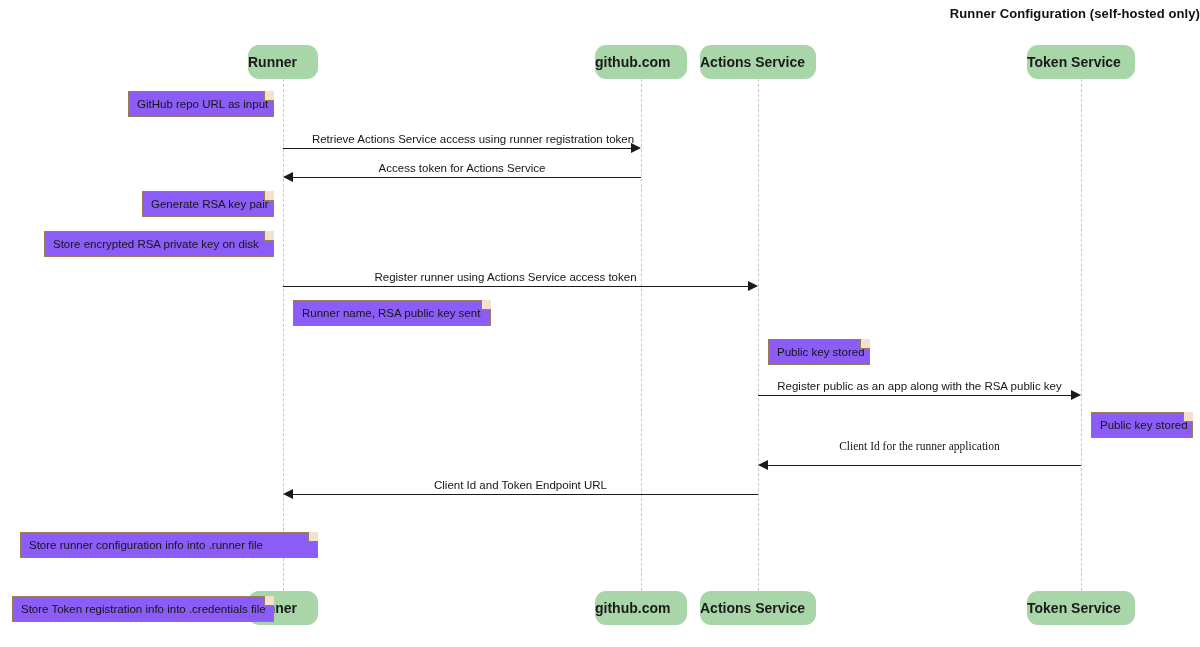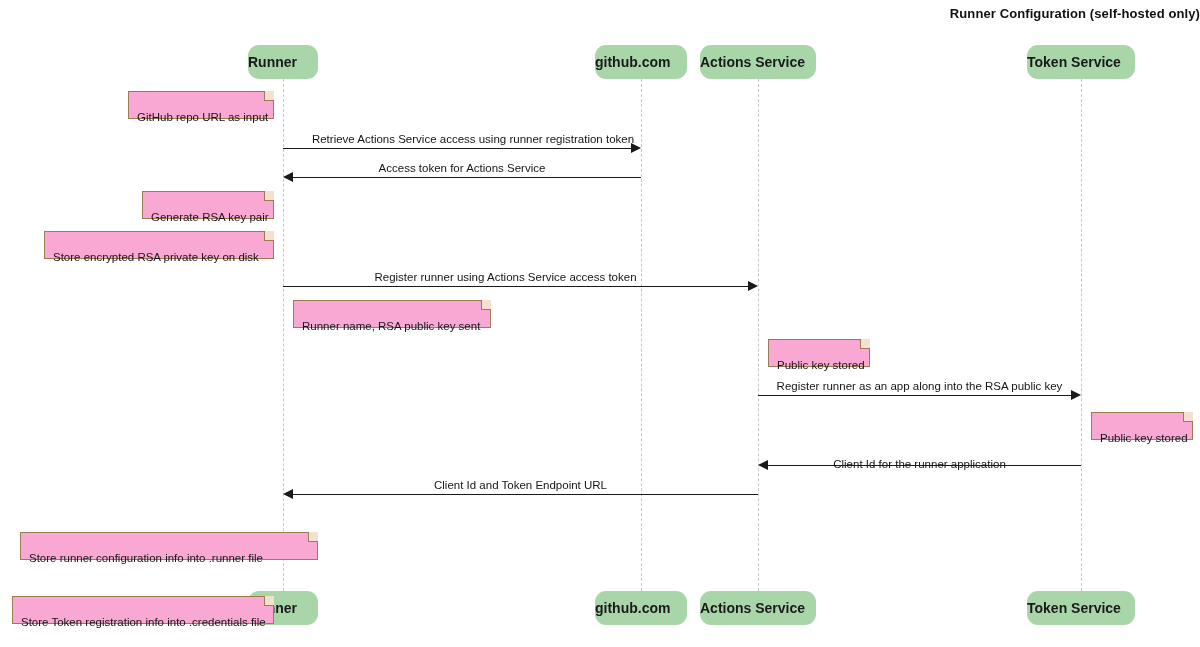--- a/index.html
+++ b/index.html
@@ -48,29 +48,29 @@
     font-size: 14px;
     font-weight: bold;
     color: #1a1a1a;
     white-space: nowrap;
     box-sizing: border-box;
   }
 
   
   .note {
     position: absolute;
-    background: #f9a8d4;
+    background: #8b5cf6;
     border: 1px solid #9d7b54;
     box-sizing: border-box;
     font-size: 11.5px;
     color: #161616;
     white-space: nowrap;
     height: 26px;
     line-height: 24px;
-    padding: 13px 8px;
+    padding: 0 8px;
   }
   .note .fold {
     position: absolute;
     top: -1px;
     right: -1px;
     width: 9px;
     height: 9px;
     background: #f2e2cd;
     border-left: 1px solid #9d7b54;
     border-bottom: 1px solid #9d7b54;
@@ -147,25 +147,25 @@
   <div class="arrowhead right" style="left:631px; top:143px;"></div>
 
   <div class="msg-label" style="left:283px; top:162px; width:358px;">Access token for Actions Service</div>
   <div class="msg-line" style="left:293px; top:177px; width:348px;"></div>
   <div class="arrowhead left" style="left:283px; top:172px;"></div>
 
   <div class="msg-label" style="left:268px; top:271px; width:475px;">Register runner using Actions Service access token</div>
   <div class="msg-line" style="left:283px; top:286px; width:465px;"></div>
   <div class="arrowhead right" style="left:748px; top:281px;"></div>
 
-  <div class="msg-label" style="left:758px; top:380px; width:323px;">Register runner as an app along into the RSA public key</div>
+  <div class="msg-label" style="left:758px; top:380px; width:323px;">Register public as an app along with the RSA public key</div>
   <div class="msg-line" style="left:758px; top:395px; width:313px;"></div>
   <div class="arrowhead right" style="left:1071px; top:390px;"></div>
 
-  <div class="msg-label" style="left:758px; top:458px; width:323px;">Client Id for the runner application</div>
+  <div class="msg-label" style="left:758px; top:440px; width:323px;font-family:Liberation Serif, serif;">Client Id for the runner application</div>
   <div class="msg-line" style="left:768px; top:465px; width:313px;"></div>
   <div class="arrowhead left" style="left:758px; top:460px;"></div>
 
   <div class="msg-label" style="left:283px; top:479px; width:475px;">Client Id and Token Endpoint URL</div>
   <div class="msg-line" style="left:293px; top:494px; width:465px;"></div>
   <div class="arrowhead left" style="left:283px; top:489px;"></div>
 
   <div class="note" style="left:128px; top:91px; width:146px;">
     <span>GitHub repo URL as input</span>
     <span class="fold"></span>

